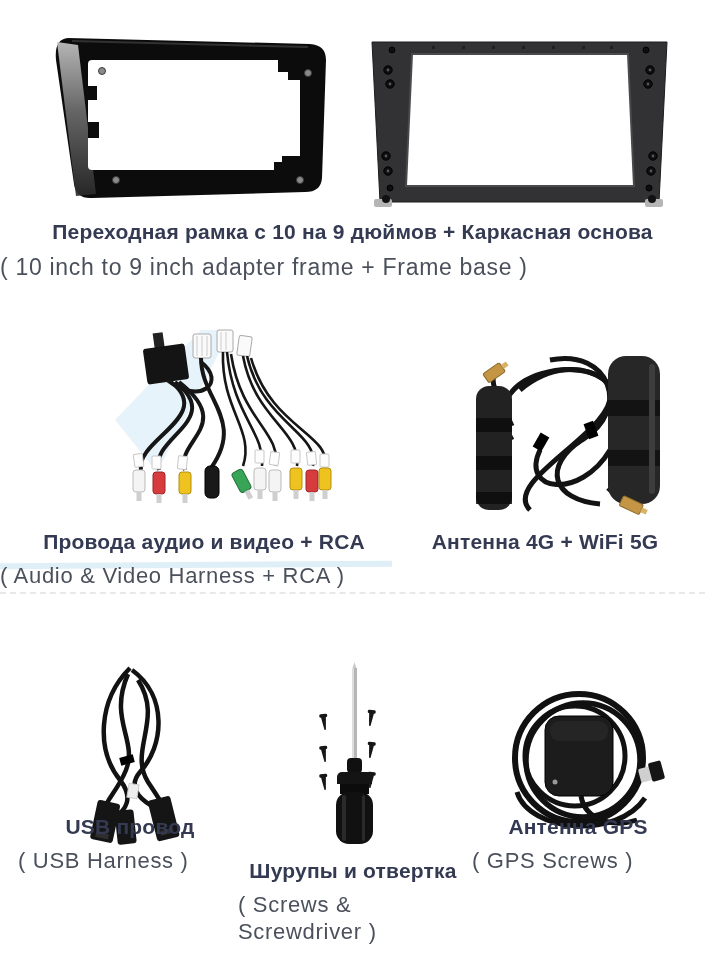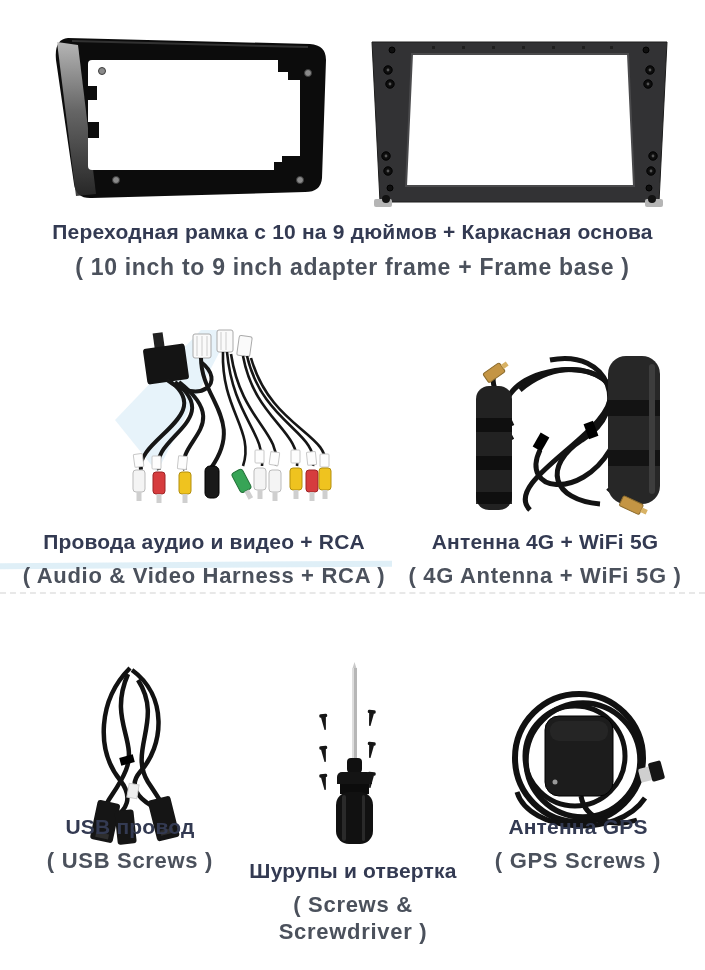--- a/index.html
+++ b/index.html
@@ -6,22 +6,22 @@
   .page{
     position:relative;width:705px;height:970px;background:#ffffff;overflow:hidden;
     font-family:"Liberation Sans", sans-serif;
   }
   .photo{position:absolute;}
   .t-ru{
     font-weight:700;font-size:21px;color:#333a52;letter-spacing:.2px;
     text-align:center;line-height:1.2;
   }
   .t-en{
-    font-weight:700;font-size:22px;color:#4b515c;letter-spacing:.7px;
-    text-align:center;line-height:1.2;margin-top:9px;
+    font-weight:400;font-size:22px;color:#4b515c;letter-spacing:.7px;
+    text-align:left;line-height:1.2;margin-top:9px;
   }
   .cap{position:absolute;z-index:2;}
   .header-cap{left:0;width:705px;top:219px;}
   .header-cap .t-en{font-size:23px;margin-top:10px;}
   .cap-av{left:0;width:408px;top:529px;}
   .cap-4g{left:400px;width:290px;top:529px;}
   .cap-usb{left:18px;width:224px;top:814px;}
   .cap-screws{left:238px;width:230px;top:858px;}
   .cap-gps{left:472px;width:212px;top:814px;}
   .wm-band{
@@ -204,21 +204,20 @@
     </g>
   </svg>
 
   <div class="wm-band"></div>
   <div class="cap cap-av">
     <div class="t-ru">Провода аудио и видео + RCA</div>
     <div class="t-en">( Audio &amp; Video Harness + RCA )</div>
   </div>
   <div class="cap cap-4g">
     <div class="t-ru">Антенна 4G + WiFi 5G</div>
-    <div class="t-en">( 4G Antenna + WiFi 5G )</div>
   </div>
 
   <div class="faint-divider"></div>
 
   <svg class="photo" style="left:68px;top:660px" width="135" height="188" viewBox="0 0 135 188">
     <g stroke="#121212" stroke-width="4.5" fill="none">
       <path d="M62,8 C30,40 28,90 52,120 C66,138 58,150 46,158"></path>
       <path d="M64,10 C100,36 96,86 72,112 C60,126 70,138 84,146"></path>
       <path d="M60,14 C40,60 70,80 58,110 C50,130 38,140 36,150"></path>
       <path d="M70,20 C96,60 60,90 80,122 C88,134 92,140 94,144"></path>
@@ -288,21 +287,21 @@
     <rect x="55" y="51" width="58" height="20" rx="9" fill="#2b2b2b" opacity="0.6"></rect>
     <circle cx="60" cy="112" r="2.5" fill="#9a9a9a"></circle>
     <g transform="rotate(-15 156 102)">
       <rect x="144" y="96" width="12" height="14" rx="2" fill="#cfcfcf"></rect>
       <rect x="155" y="93" width="13" height="19" rx="2" fill="#151515"></rect>
     </g>
   </svg>
 
   <div class="cap cap-usb">
     <div class="t-ru">USB провод</div>
-    <div class="t-en">( USB Screws )</div>
+    <div class="t-en">( USB Harness )</div>
   </div>
   <div class="cap cap-screws">
     <div class="t-ru">Шурупы и отвертка</div>
     <div class="t-en">( Screws &amp; Screwdriver )</div>
   </div>
   <div class="cap cap-gps">
     <div class="t-ru">Антенна GPS</div>
     <div class="t-en">( GPS Screws )</div>
   </div>
 

